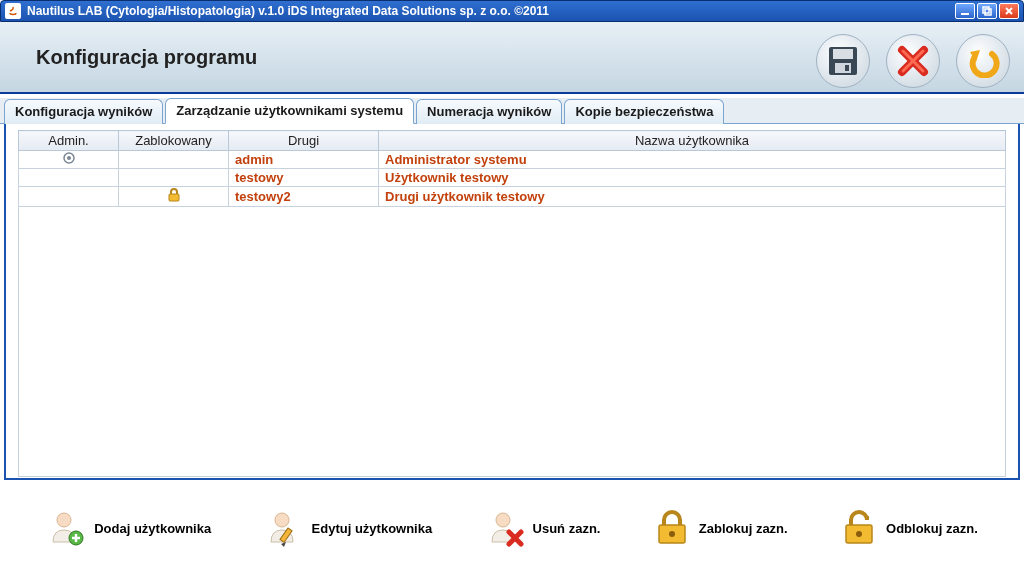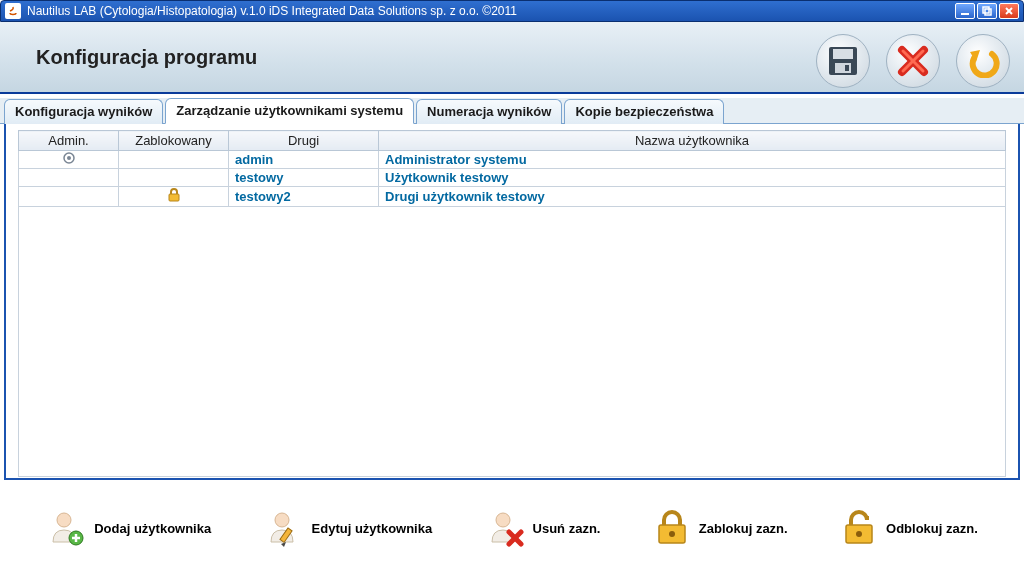--- a/index.html
+++ b/index.html
@@ -21,21 +21,21 @@
   .titlebar .java-icon {
     width: 16px; height: 16px;
     background: #fff;
     border-radius: 2px;
     margin-right: 6px;
     display: flex; align-items: center; justify-content: center;
     font-size: 10px;
     color: #c0392b;
     font-weight: bold;
   }
-  .titlebar .title { font-weight: normal; font-size: 12px; flex: 0 0 auto; }
+  .titlebar .title { font-weight: bold; font-size: 12px; flex: 0 0 auto; }
   .titlebar .spacer { flex: 1; }
   .winbtns { display: flex; gap: 2px; }
   .winbtn {
     width: 20px; height: 16px;
     border: 1px solid #fff;
     border-radius: 2px;
     display: flex; align-items: center; justify-content: center;
     color: #fff;
     font-weight: bold;
     font-size: 10px;
@@ -129,21 +129,21 @@
     background: linear-gradient(to bottom, #f6f8fb, #e4ebf3);
     border: 1px solid #b9c7d6;
     padding: 2px 6px;
     text-align: center;
   }
   .user-table td {
     border: 1px solid #c8d2dd;
     padding: 1px 6px;
     height: 18px;
     font-weight: bold;
-    color: #0369a1;
+    color: #c2410c;
   }
   .user-table td.center { text-align: center; font-weight: normal; }
 
   .col-admin { width: 100px; }
   .col-locked { width: 110px; }
   .col-login { width: 150px; }
 
   .table-filler {
     margin: 0 12px;
     height: 270px;

